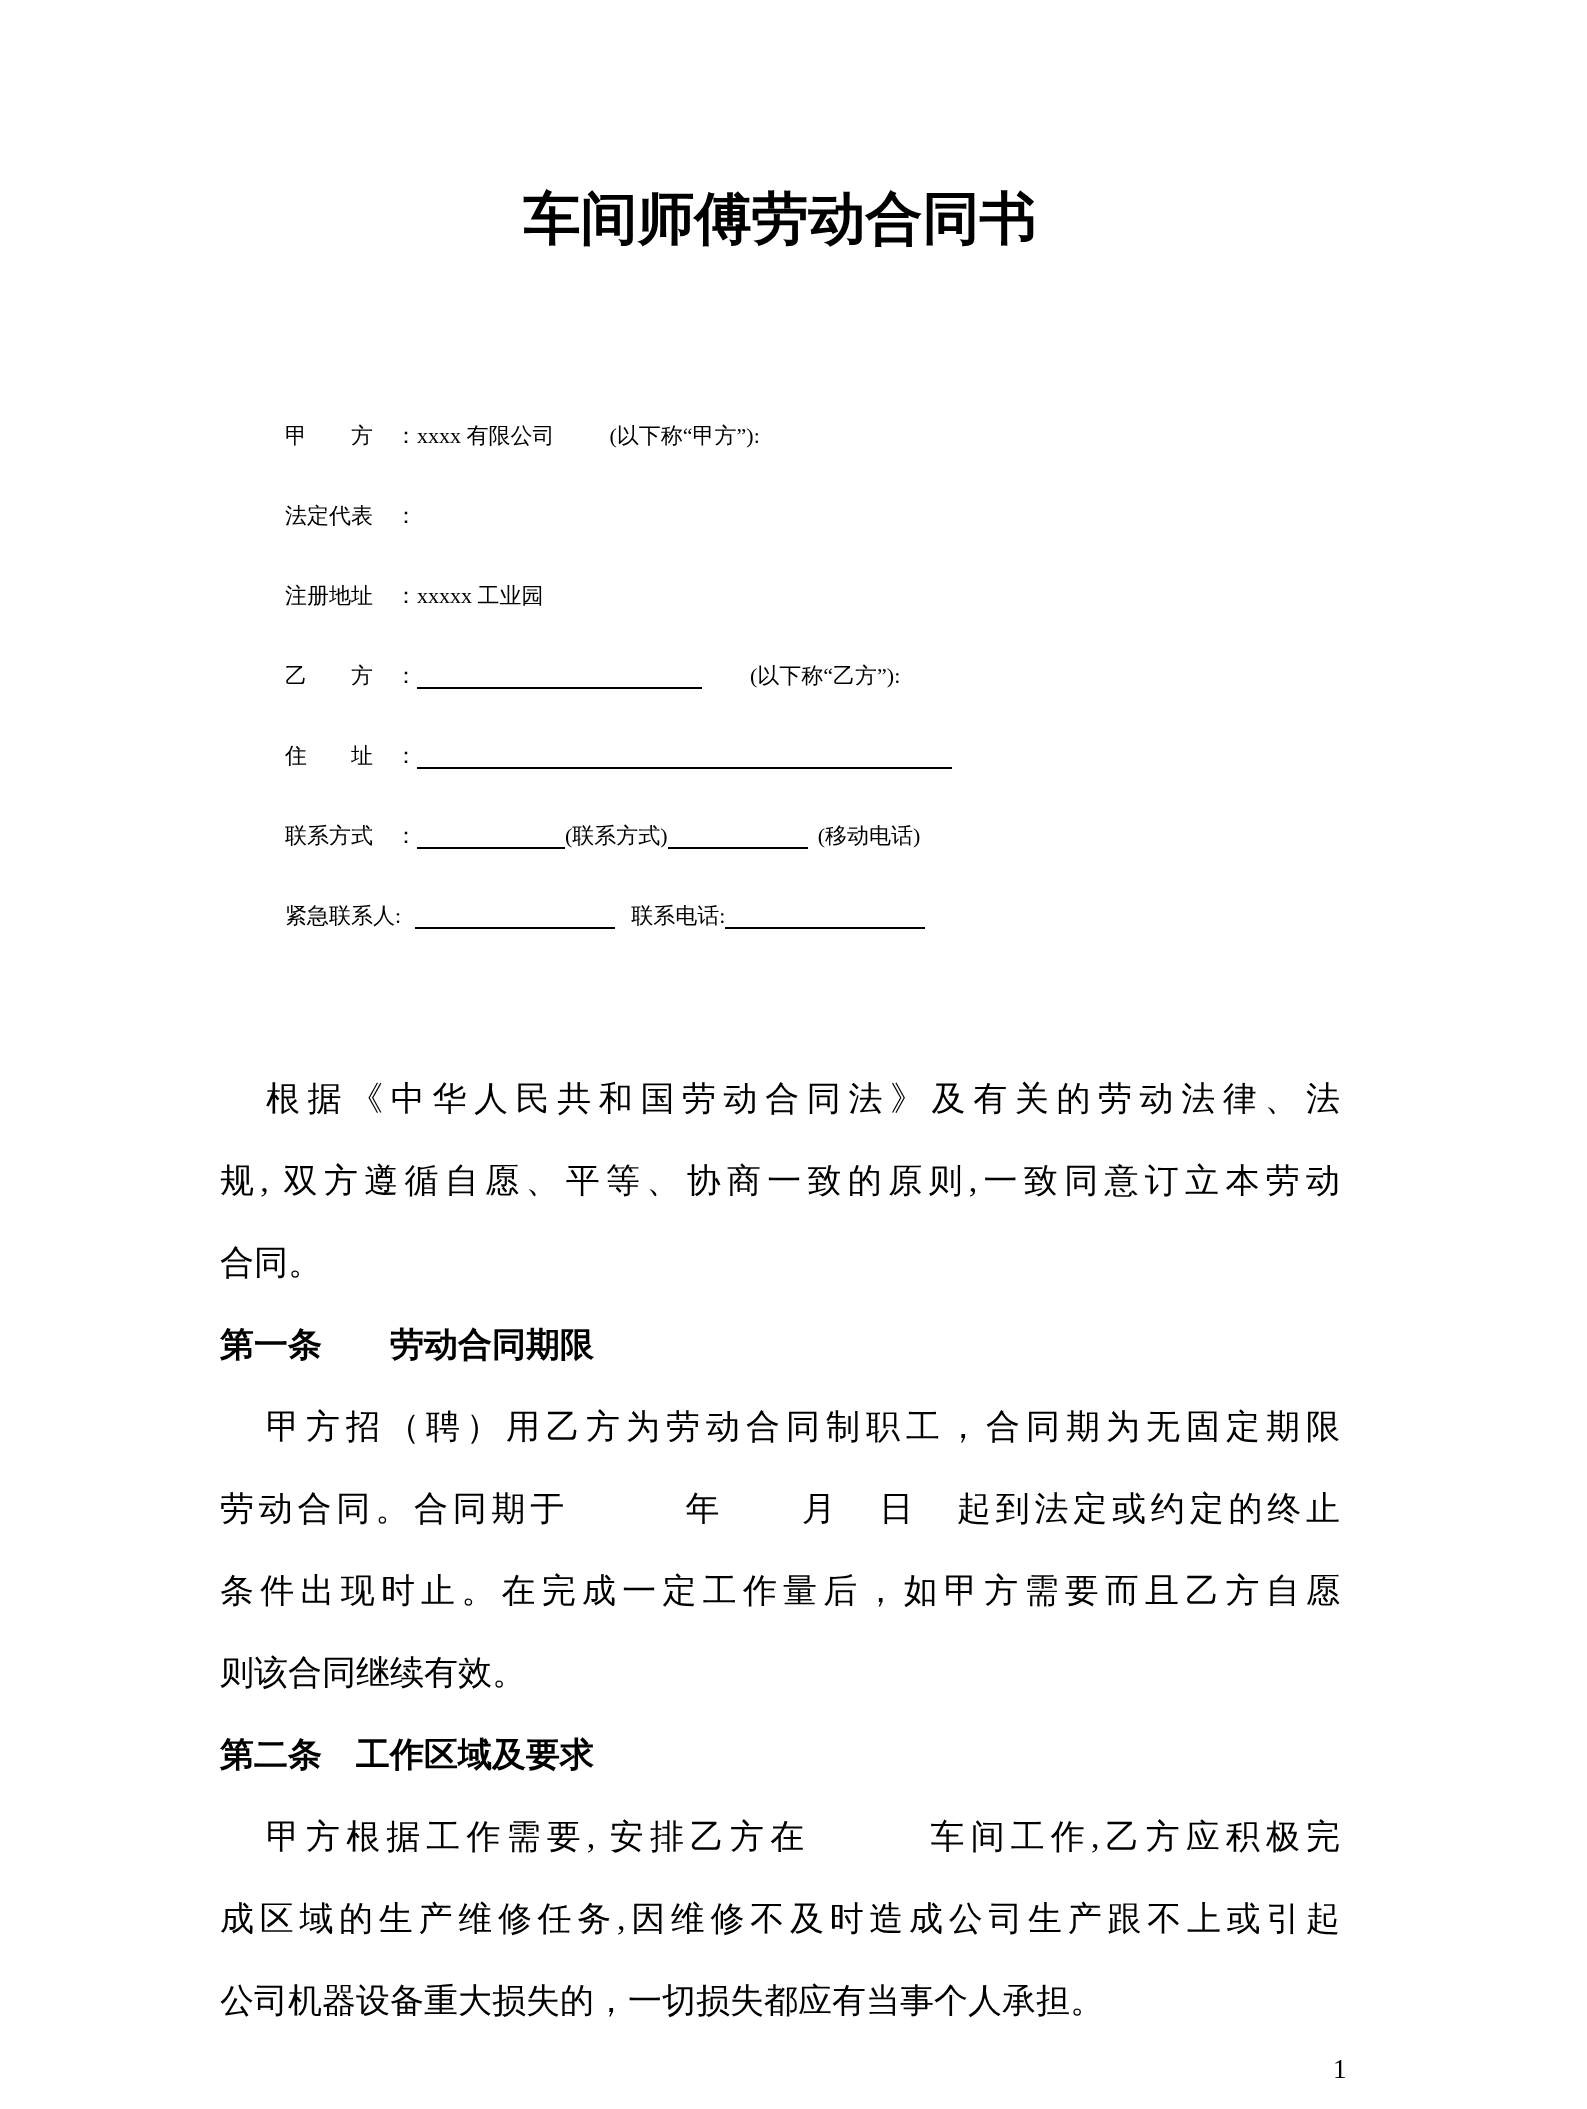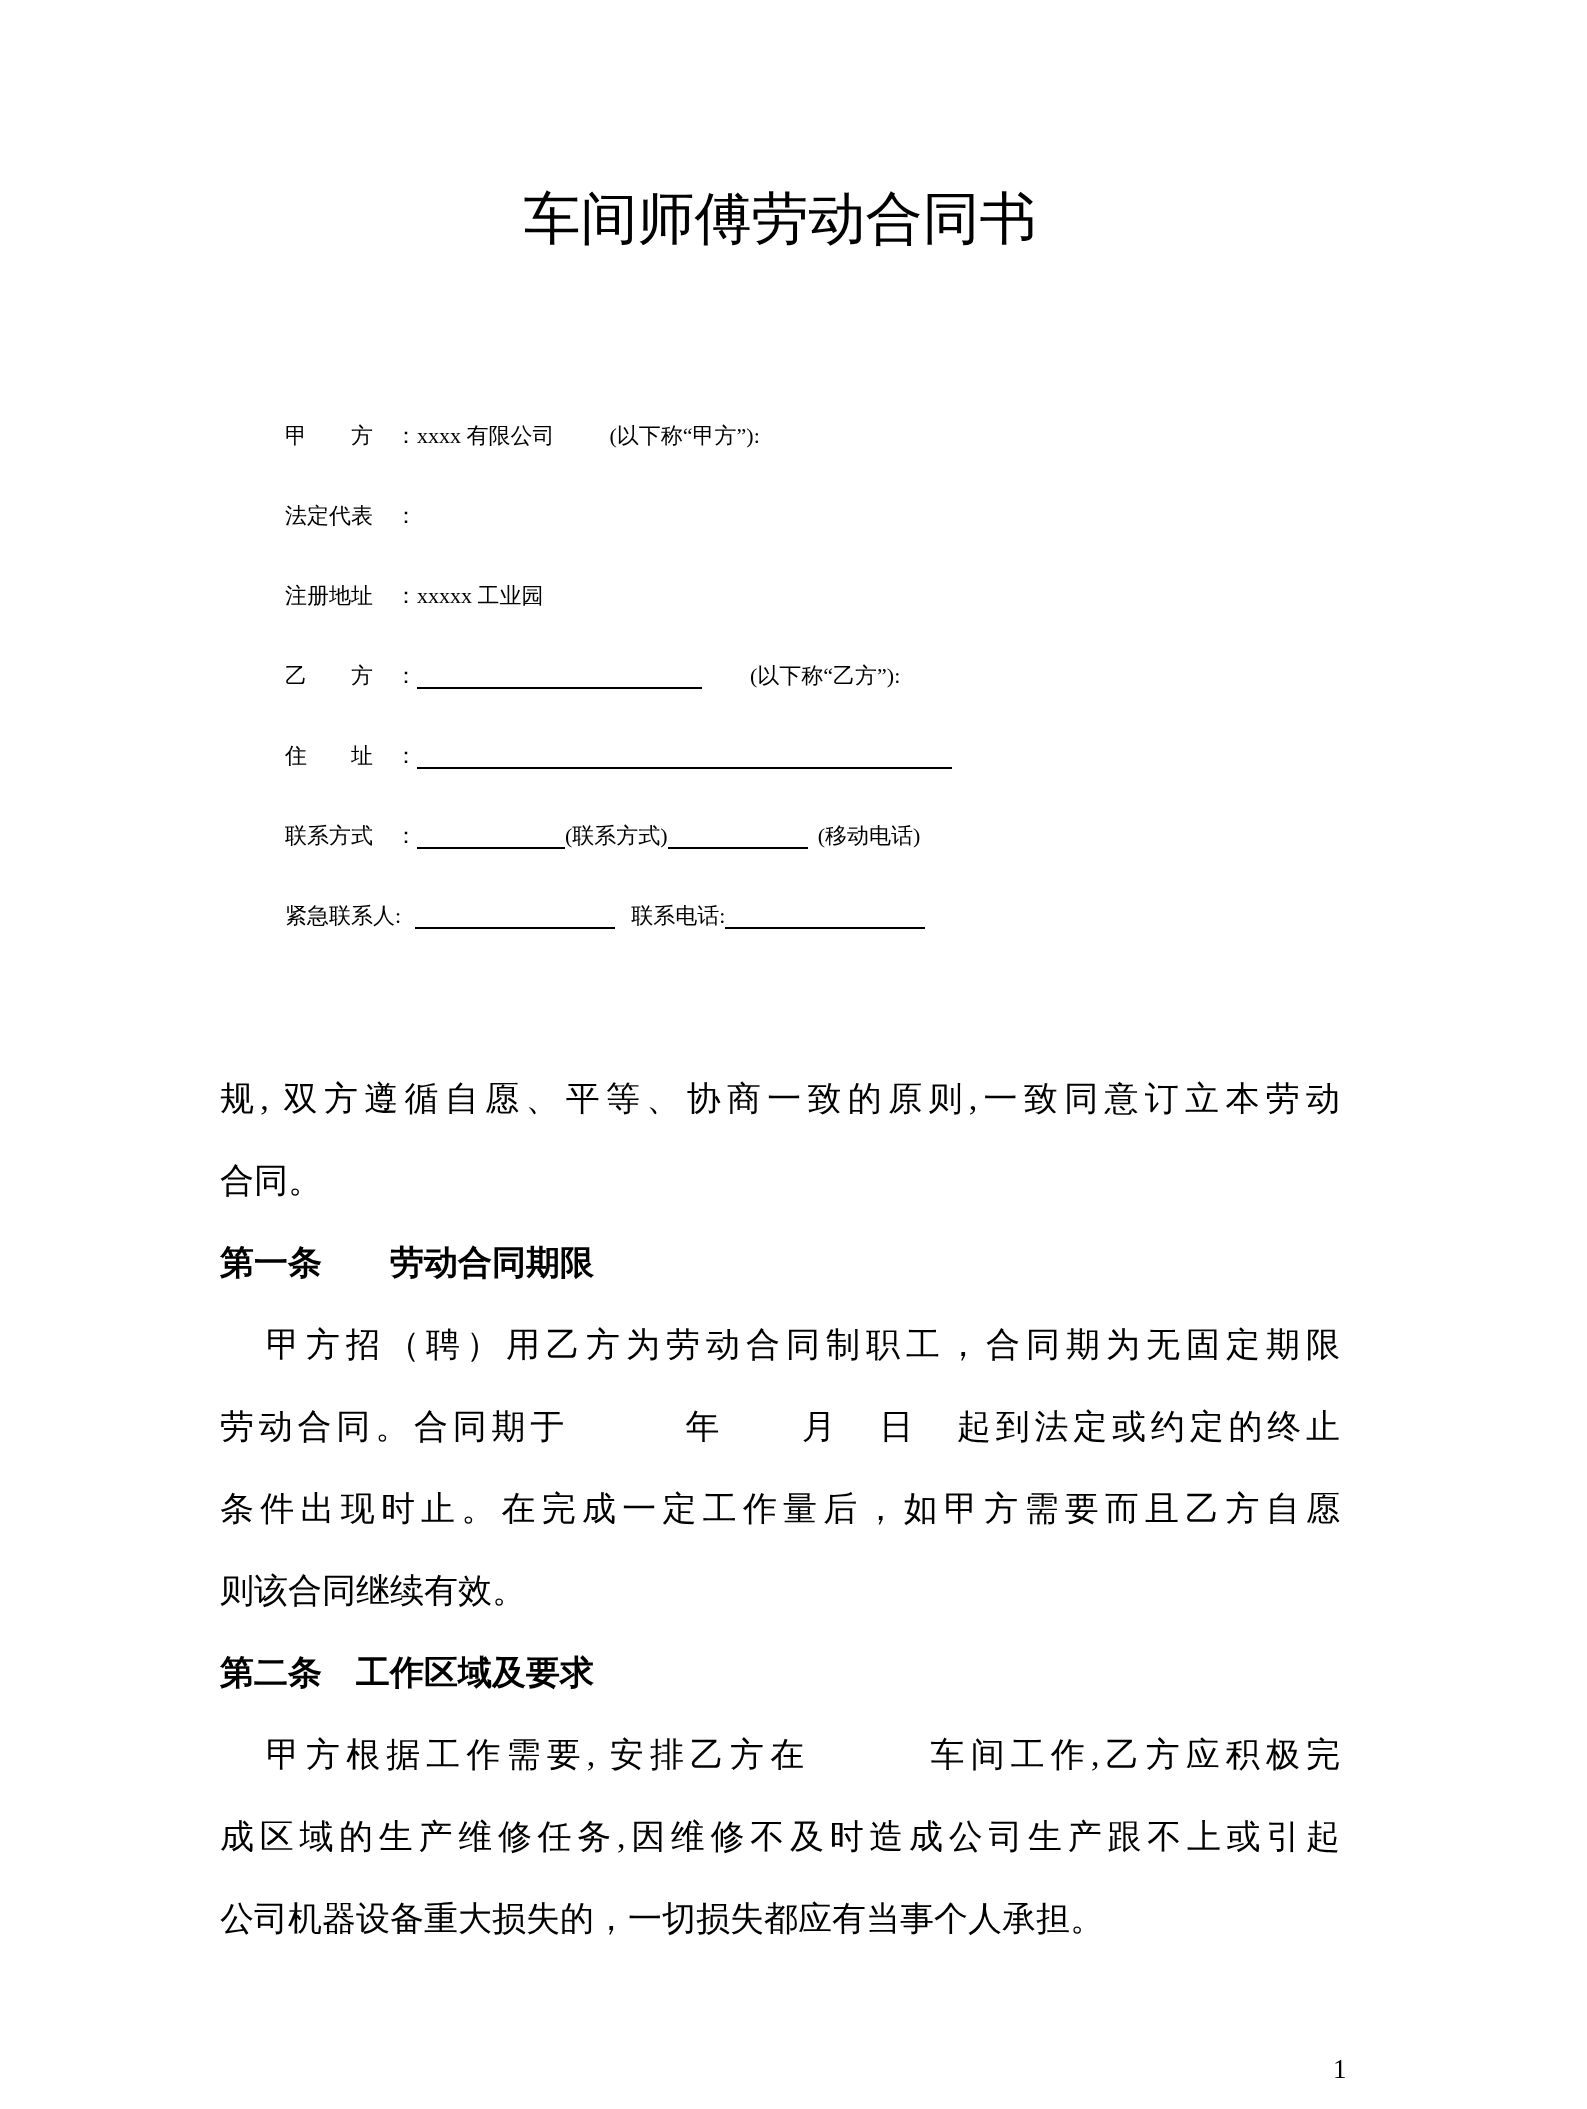--- a/index.html
+++ b/index.html
@@ -9,21 +9,21 @@
     background:#ffffff;
     color:#000;
     font-family:"Liberation Serif","DejaVu Serif",serif;
     overflow:hidden;
   }
   .doc{position:absolute;left:220px;top:0;width:1120px;}
   .title{
     margin-top:182px;
     text-align:center;
     font-size:57px;line-height:74px;
-    font-weight:400;
+    font-weight:700;
   }
   .info{margin-top:140px;}
   .irow{
     padding-left:65px;
     font-size:22px;line-height:80px;
     white-space:nowrap;
   }
   .fill{
     display:inline-block;
     border-bottom:2px solid #000;
@@ -92,20 +92,21 @@
       </div>
 
       <div class="irow">
         <span>紧急联系人:</span><span class="fill fill-em1"></span><span class="emlabel">联系电话:</span><span class="fill fill-em2"></span>
       </div>
 
     </div>
 
     <div class="bodytext">
 
+      <div class="bl jl ind">根据《中华人民共和国劳动合同法》及有关的劳动法律、法</div>
       <div class="bl jl">规, 双方遵循自愿、平等、协商一致的原则,一致同意订立本劳动</div>
       <div class="bl">合同。</div>
 
       <div class="bl hd">第一条　　劳动合同期限</div>
       <div class="bl jl ind">甲方招（聘）用乙方为劳动合同制职工，合同期为无固定期限</div>
       <div class="bl jl">劳动合同。合同期于　　　年　　月　日　起到法定或约定的终止</div>
       <div class="bl jl">条件出现时止。在完成一定工作量后，如甲方需要而且乙方自愿</div>
       <div class="bl">则该合同继续有效。</div>
 
       <div class="bl hd">第二条　工作区域及要求</div>

